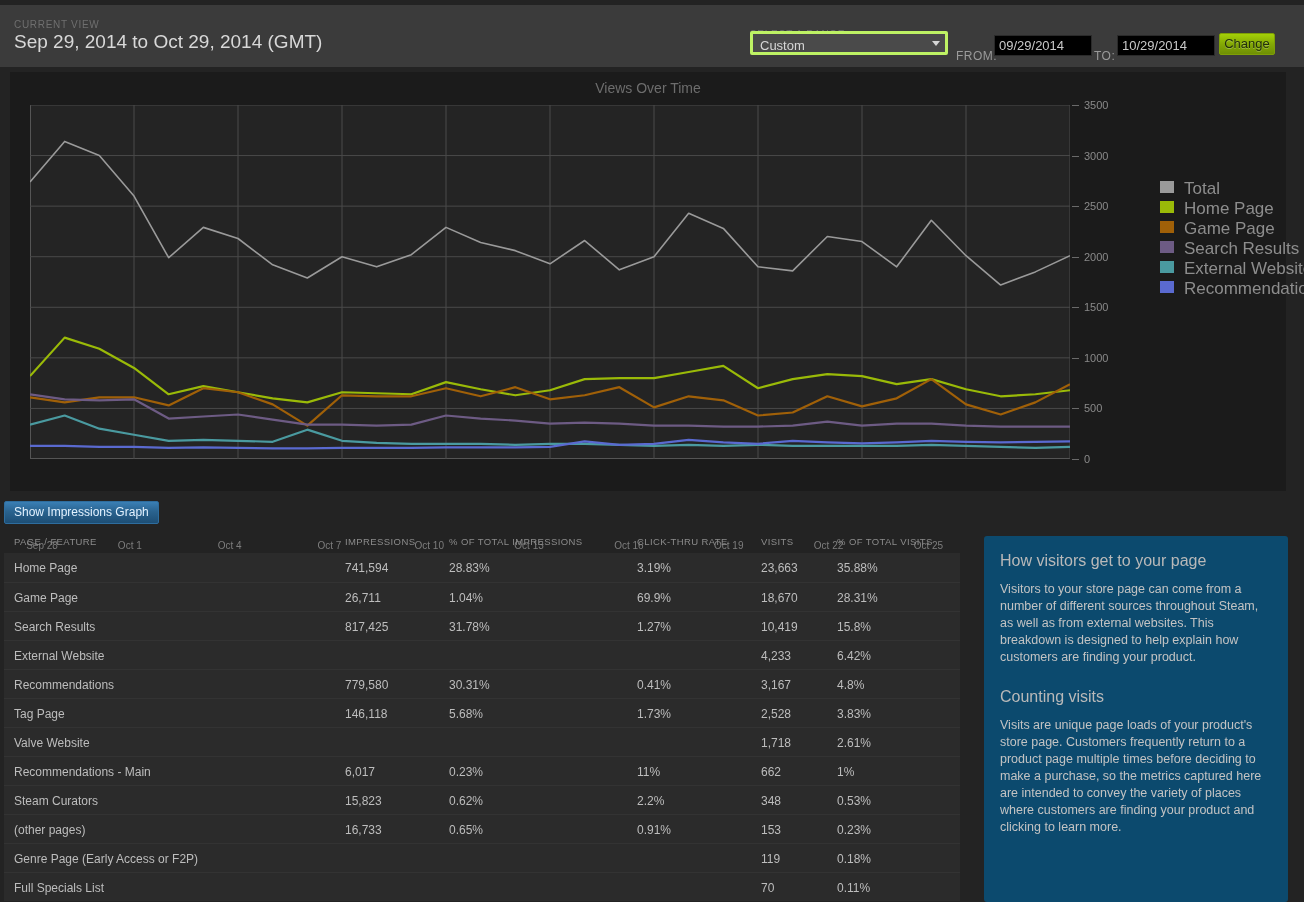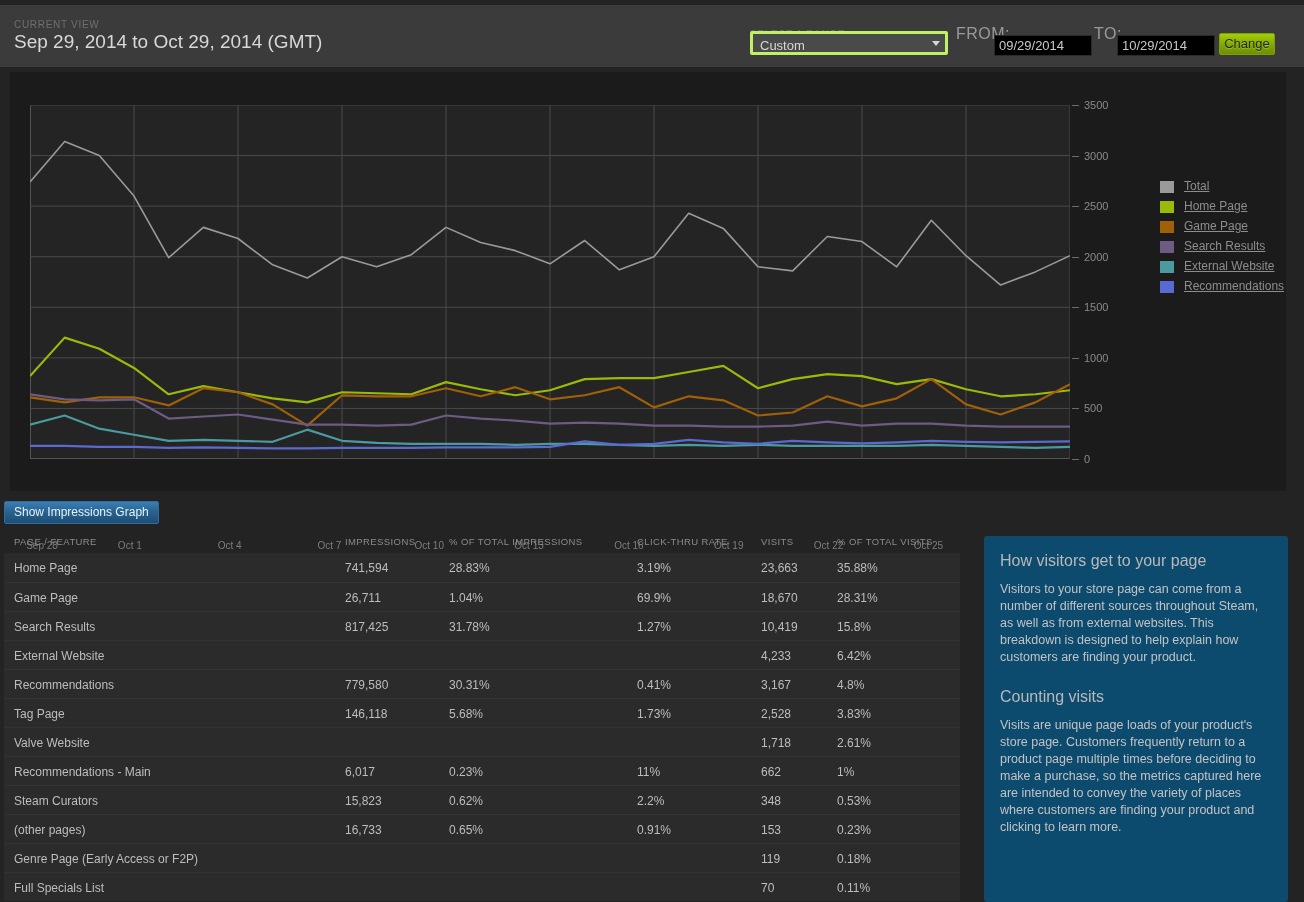--- a/index.html
+++ b/index.html
@@ -34,21 +34,21 @@
     background: #4a4a4a; border: 3px solid #bef264; border-radius: 2px;
     color: #d6d6d6; font-size: 13px; padding: 3px 6px;
   }
   .range-select .caret {
     position: absolute; right: 5px; top: 7px;
     width: 0; height: 0; border-left: 4px solid transparent;
     border-right: 4px solid transparent; border-top: 5px solid #d6d6d6;
   }
   .range-select .sel-text { position:absolute; left:7px; top:4px; }
   .fld-label {
-    position: absolute; top: 20px; font-size: 16px; color: #9a9a9a;
+    position: absolute; top: 44px; font-size: 12px; color: #9a9a9a;
     letter-spacing: .5px; text-transform: uppercase;
   }
   .lbl-from { left: 956px; }
   .lbl-to  { left: 1094px; }
   .datebox {
     position: absolute; top: 30px; height: 21px; width: 98px;
     background: #000; border: 1px solid #2a2a2a;
     color: #c9c9c9; font-size: 13px; padding: 2px 4px;
   }
   .date-from { left: 994px; }
@@ -89,23 +89,22 @@
   .xtick {
     position: absolute; font-size: 10px; color: #7d7d7d; transform: translateX(-50%);
     white-space: nowrap;
   }
   .legend { position: absolute; left: 1150px; top: 105px; }
   .legend-row { position: relative; height: 20px; }
   .legend-swatch {
     position: absolute; left: 0; top: 4px; width: 14px; height: 12px;
   }
   .legend-text {
-    position: absolute; left: 24px; top: 2px; font-size: 12px; color: #8d8d8d;
+    position: absolute; left: 24px; top: 2px; font-size: 17px; color: #8d8d8d;
     white-space: nowrap;
-    text-decoration: underline;
   }
 
   
   .impr-btn {
     position: absolute; left: 4px; top: 501px; height: 23px; padding: 0 9px;
     background: linear-gradient(to bottom, #3a7fb5 0%, #2a638f 45%, #1d4e75 100%);
     border: 1px solid #2e6d9e; border-radius: 2px;
     color: #e3f2ff; font-size: 12px; line-height: 21px; white-space: nowrap;
   }
 
@@ -161,20 +160,21 @@
     </div>
 
     <div class="fld-label lbl-from">FROM:</div>
     <div class="datebox date-from">09/29/2014</div>
     <div class="fld-label lbl-to">TO:</div>
     <div class="datebox date-to">10/29/2014</div>
     <div class="change-btn">Change</div>
   </div>
 
   <div class="chart-panel">
+    <div class="chart-title">Views Over Time</div>
     <div class="plot">
       <div class="plot-frame"></div>
       <svg class="plot-svg" id="chart-svg" width="1040" height="354">
           <line x1="0" x2="1040" y1="303.42857142857144" y2="303.42857142857144" stroke="#4a4a4a" stroke-width="1"></line>
           <line x1="0" x2="1040" y1="252.85714285714286" y2="252.85714285714286" stroke="#4a4a4a" stroke-width="1"></line>
           <line x1="0" x2="1040" y1="202.2857142857143" y2="202.2857142857143" stroke="#4a4a4a" stroke-width="1"></line>
           <line x1="0" x2="1040" y1="151.71428571428572" y2="151.71428571428572" stroke="#4a4a4a" stroke-width="1"></line>
           <line x1="0" x2="1040" y1="101.14285714285714" y2="101.14285714285714" stroke="#4a4a4a" stroke-width="1"></line>
           <line x1="0" x2="1040" y1="50.57142857142861" y2="50.57142857142861" stroke="#4a4a4a" stroke-width="1"></line>
           <line x1="0" x2="1040" y1="0" y2="0" stroke="#4a4a4a" stroke-width="1"></line>

